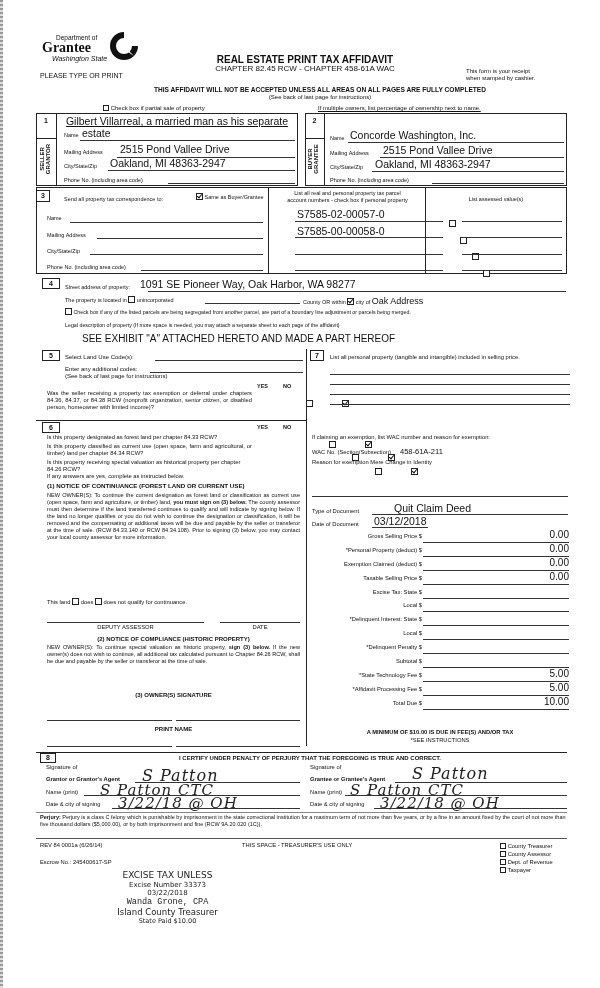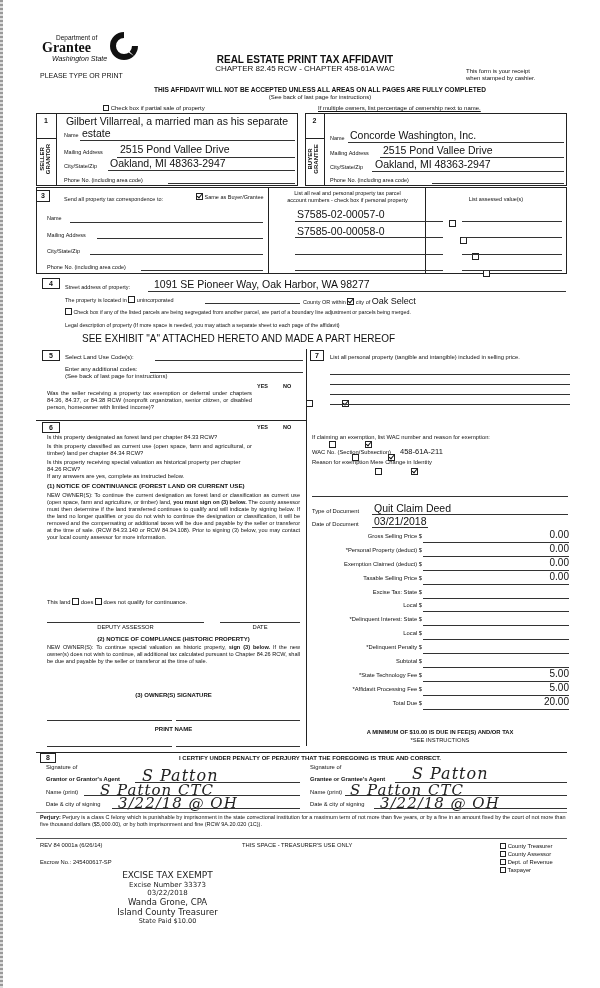--- a/index.html
+++ b/index.html
@@ -57,21 +57,21 @@
 <div class="abs t6" style="left:318px;top:105px;text-decoration:underline;">If multiple owners, list percentage of ownership next to name.</div>
 
 
 <div class="box" style="left:36px;top:113px;width:262px;height:73px;"></div>
 <div class="vline" style="left:56px;top:113px;height:73px;"></div>
 <div class="hline" style="left:36px;top:138px;width:21px;"></div>
 <div class="abs b t7 center" style="left:36px;top:117px;width:20px;">1</div>
 <div class="vert b" style="left:20px;top:152px;width:52px;height:14px;">
   <span>SELLER</span><br><span>GRANTOR</span>
 </div>
-<div class="abs fill center" style="left:58px;top:115px;width:238px;">Gilbert Villarreal, a married man as his separate</div>
+<div class="abs fill center" style="left:58px;top:115px;width:238px;text-decoration:underline;">Gilbert Villarreal, a married man as his separate</div>
 <div class="abs t5" style="left:64px;top:132px;">Name</div>
 <div class="abs fill" style="left:82px;top:127px;">estate</div>
 <div class="ul" style="left:80px;top:140px;width:215px;"></div>
 <div class="abs t5" style="left:64px;top:149px;">Mailing Address</div>
 <div class="abs fill" style="left:120px;top:143px;">2515 Pond Vallee Drive</div>
 <div class="ul" style="left:117px;top:157px;width:178px;"></div>
 <div class="abs t5" style="left:64px;top:163px;">City/State/Zip</div>
 <div class="abs fill" style="left:110px;top:157px;">Oakland, MI  48363-2947</div>
 <div class="ul" style="left:108px;top:170px;width:187px;"></div>
 <div class="abs t5" style="left:64px;top:177px;">Phone No. (including area code)</div>
@@ -133,33 +133,33 @@
 <span class="cb abs" style="left:449px;top:245px;"></span>
 <div class="ul" style="left:462px;top:254px;width:100px;"></div>
 
 <div class="ul" style="left:295px;top:270px;width:148px;"></div>
 <span class="cb abs" style="left:449px;top:262px;"></span>
 <div class="ul" style="left:462px;top:270px;width:100px;"></div>
 
 
 <div class="num" style="left:42px;top:278px;width:18px;height:11px;line-height:9px;">4</div>
 <div class="abs t5" style="left:65px;top:284px;">Street address of property:</div>
-<div class="abs fill" style="left:154px;top:278px;">1091 SE Pioneer Way, Oak Harbor, WA 98277</div>
+<div class="abs fill" style="left:140px;top:278px;">1091 SE Pioneer Way, Oak Harbor, WA 98277</div>
 <div class="ul" style="left:148px;top:291px;width:418px;"></div>
 <div class="abs t5" style="left:65px;top:296px;white-space:nowrap;">
   <span>The property is located in</span>
   <span class="cb"></span>
   <span>unincorporated</span>
 </div>
 <div class="ul" style="left:205px;top:303px;width:95px;"></div>
 <div class="abs t5" style="left:303px;top:296px;white-space:nowrap;">
   <span>County OR within</span>
   <span class="cb checked"></span>
   <span>city of</span>
-  <span class="fill" style="font-size:9px;">Oak Select</span>
+  <span class="fill" style="font-size:9px;">Oak Address</span>
 </div>
 <div class="abs" style="left:65px;top:308px;width:530px;font-size:5.3px;white-space:nowrap;">
   <span class="cb"></span>
   <span>Check box if any of the listed parcels are being segregated from another parcel, are part of a boundary line adjustment or parcels being merged.</span>
 </div>
 <div class="abs t5" style="left:65px;top:322px;font-size:5.3px;">Legal description of property (If more space is needed, you may attach a separate sheet to each page of the affidavit)</div>
 <div class="abs" style="left:82px;top:333px;font-size:10px;">SEE EXHIBIT "A" ATTACHED HERETO AND MADE A PART HEREOF</div>
 
 
 <div class="vline" style="left:306px;top:349px;height:397px;"></div>
@@ -236,24 +236,24 @@
 <div class="abs" style="left:312px;top:434px;font-size:5.8px;">If claiming an exemption, list WAC number and reason for exemption:</div>
 <div class="abs" style="left:312px;top:449px;font-size:5.8px;">WAC No. (Section/Subsection)</div>
 <div class="abs" style="left:400px;top:447px;font-size:7.5px;">458-61A-211</div>
 <div class="abs" style="left:312px;top:459px;font-size:5.8px;">
   <span>Reason for exemption</span>
   <span>Mere Change in Identity</span>
 </div>
 <div class="ul" style="left:312px;top:496px;width:256px;"></div>
 
 <div class="abs" style="left:312px;top:508px;font-size:5.8px;">Type of Document</div>
-<div class="abs fill" style="left:374px;top:502px;">Quit Claim Deed</div>
+<div class="abs fill" style="left:394px;top:502px;">Quit Claim Deed</div>
 <div class="ul" style="left:372px;top:514px;width:196px;"></div>
 <div class="abs" style="left:312px;top:521px;font-size:5.8px;">Date of Document</div>
-<div class="abs fill" style="left:374px;top:515px;">03/21/2018</div>
+<div class="abs fill" style="left:374px;top:515px;">03/12/2018</div>
 <div class="ul" style="left:372px;top:527px;width:56px;"></div>
 
 
 <div class="abs" style="left:312px;top:529px;width:260px;">
   <div style="position:relative;height:13.9px;">
     <span class="abs right" style="right:150px;top:4px;font-size:5.8px;white-space:nowrap;">Gross Selling Price $</span>
     <span class="abs right" style="right:3px;top:0px;font-size:10px;">0.00</span>
     <span class="ul" style="left:111px;top:13px;width:146px;"></span>
   </div>
   <div style="position:relative;height:13.9px;">
@@ -306,21 +306,21 @@
     <span class="abs right" style="right:3px;top:0px;font-size:10px;">5.00</span>
     <span class="ul" style="left:111px;top:13px;width:146px;"></span>
   </div>
   <div style="position:relative;height:13.9px;">
     <span class="abs right" style="right:150px;top:4px;font-size:5.8px;white-space:nowrap;">*Affidavit Processing Fee $</span>
     <span class="abs right" style="right:3px;top:0px;font-size:10px;">5.00</span>
     <span class="ul" style="left:111px;top:13px;width:146px;"></span>
   </div>
   <div style="position:relative;height:13.9px;">
     <span class="abs right" style="right:150px;top:4px;font-size:5.8px;white-space:nowrap;">Total Due $</span>
-    <span class="abs right" style="right:3px;top:0px;font-size:10px;">20.00</span>
+    <span class="abs right" style="right:3px;top:0px;font-size:10px;">10.00</span>
     <span class="ul" style="left:111px;top:13px;width:146px;"></span>
   </div>
 </div>
 
 <div class="abs b center" style="left:310px;top:729px;width:260px;font-size:5.8px;">A MINIMUM OF $10.00 IS DUE IN FEE(S) AND/OR TAX</div>
 <div class="abs center" style="left:310px;top:737px;width:260px;font-size:5.8px;">*SEE INSTRUCTIONS</div>
 
 
 <div class="hline" style="left:36px;top:752px;width:531px;"></div>
 <div class="num" style="left:40px;top:753px;width:16px;height:10px;line-height:8px;">8</div>
@@ -364,22 +364,22 @@
 </div>
 <div class="abs" style="left:500px;top:842px;font-size:5.8px;line-height:8px;">
   <div><span class="cb" style="width:6px;height:6px;"></span> <span>County Treasurer</span></div>
   <div><span class="cb" style="width:6px;height:6px;"></span> <span>County Assessor</span></div>
   <div><span class="cb" style="width:6px;height:6px;"></span> <span>Dept. of Revenue</span></div>
   <div><span class="cb" style="width:6px;height:6px;"></span> <span>Taxpayer</span></div>
 </div>
 
 
 <div class="abs stamp" style="left:100px;top:870px;width:135px;">
-  <div style="font-size:9px;line-height:11px;">EXCISE TAX EXEMPT</div>
+  <div style="font-size:9px;line-height:11px;">EXCISE TAX UNLESS</div>
   <div style="font-size:7px;line-height:8px;">Excise Number 33373</div>
   <div style="font-size:7px;line-height:8px;">03/22/2018</div>
-  <div style="font-size:8.5px;line-height:10px;">Wanda Grone, CPA</div>
+  <div style="font-size:8.5px;line-height:10px;font-family:Liberation Mono, monospace;">Wanda Grone, CPA</div>
   <div style="font-size:8.5px;line-height:10px;">Island County Treasurer</div>
   <div style="font-size:6.5px;line-height:8px;">State Paid $10.00</div>
 </div>
 
 
 
 
 </body></html>

